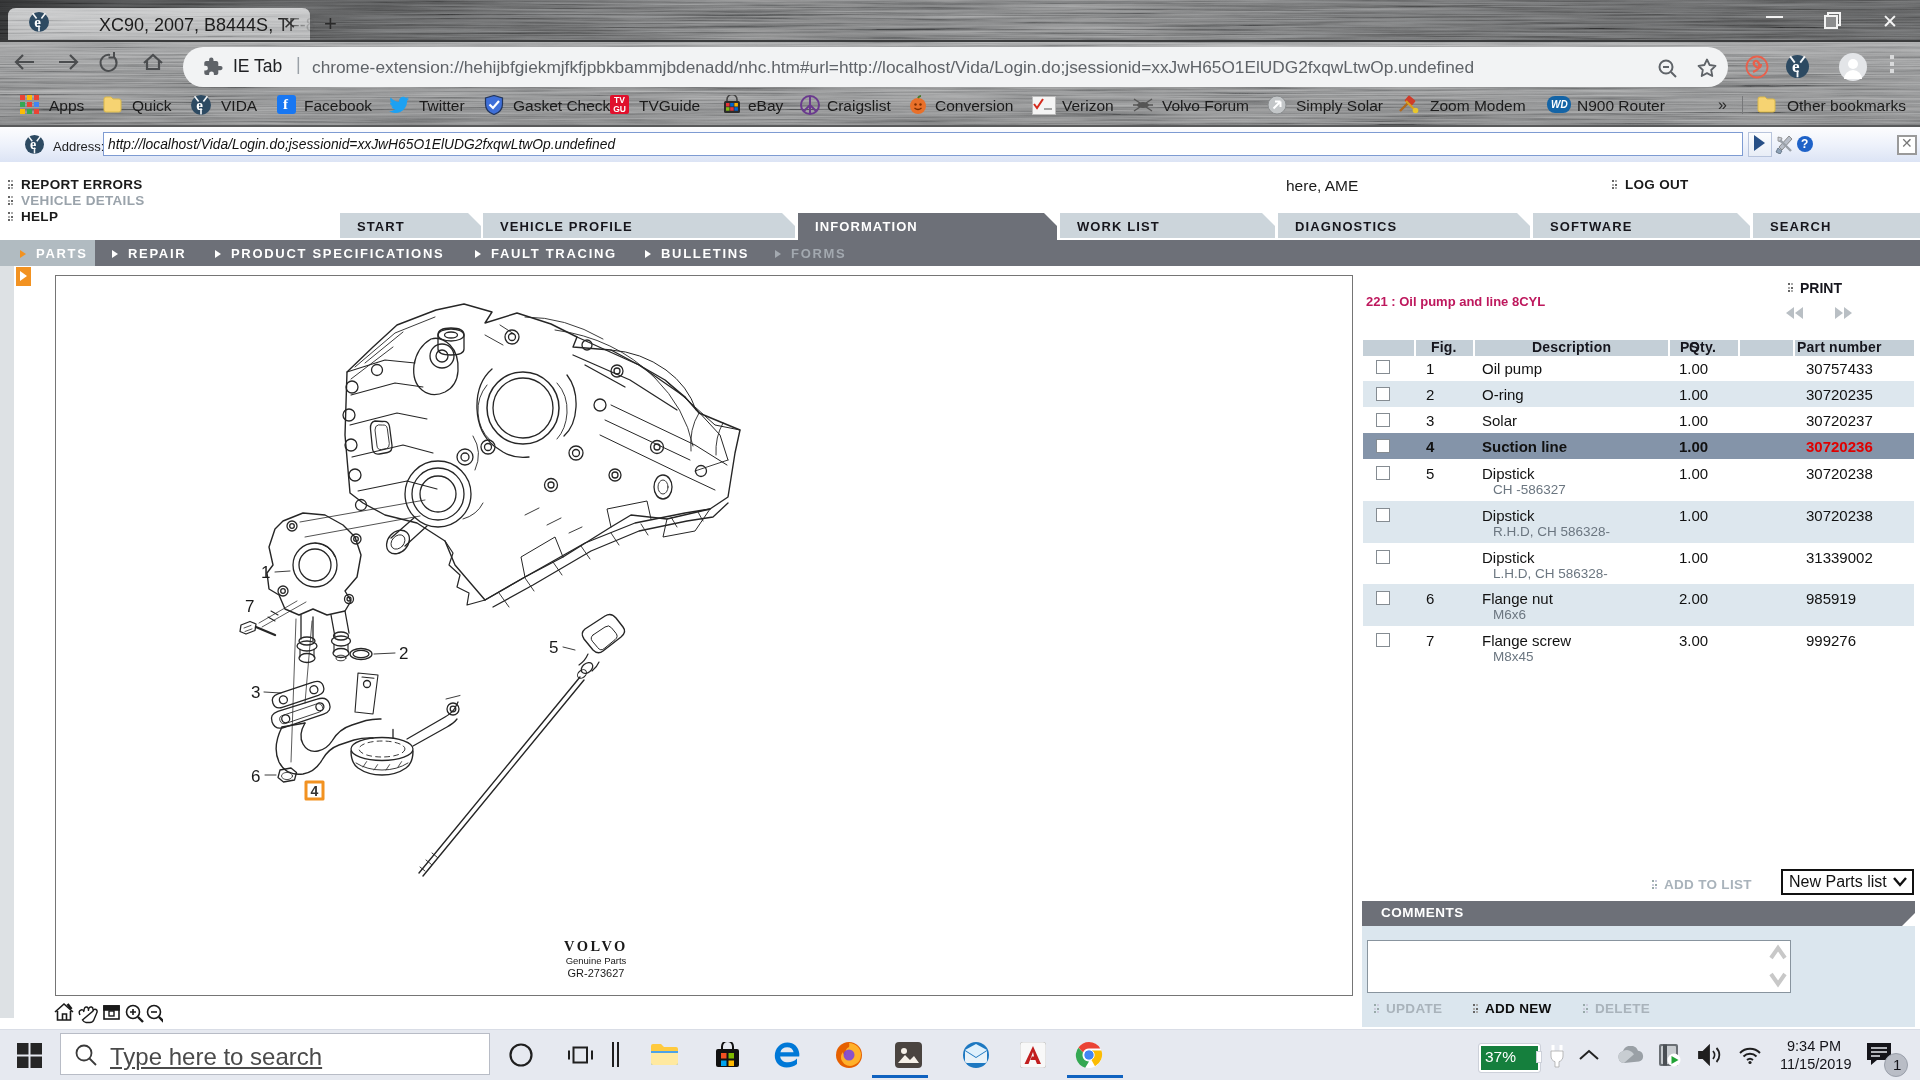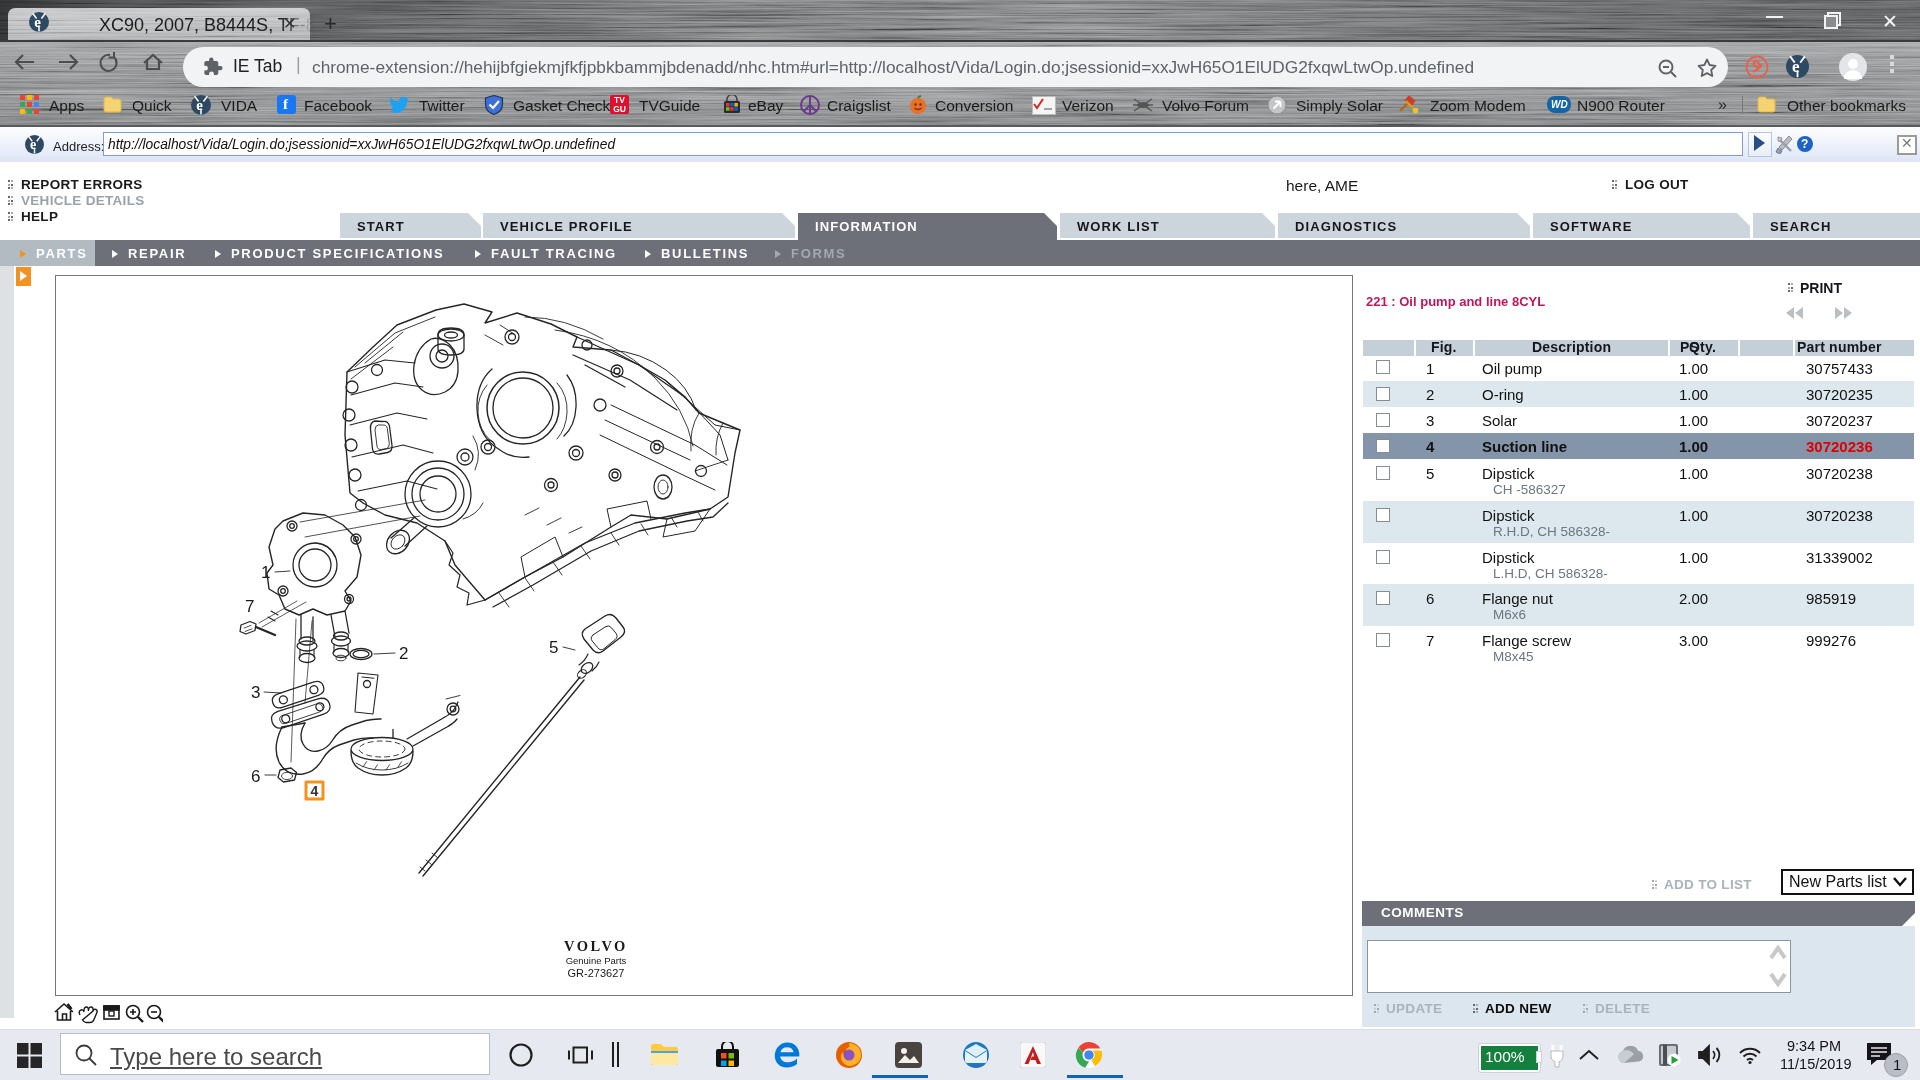--- a/index.html
+++ b/index.html
@@ -633,21 +633,21 @@
 <svg class="abs" style="left:1075px;top:1041px" width="28" height="28">
   <circle cx="14" cy="14" r="13" fill="#fff"></circle>
   <path d="M14,1 a13,13 0 0 1 11.3,6.5 h-11.3 a6.5,6.5 0 0 0-6,4 L3.4,6.6 A13,13 0 0 1 14,1" fill="#ea4335"></path>
   <path d="M26.4,9.5 a13,13 0 0 1-6.4,15.7 l-5.7-9.9 a6.5,6.5 0 0 0 .6-5.8 z" fill="#fbbc05"></path>
   <path d="M8,11.6 a6.5,6.5 0 0 0 6,9 l-3.8,6.2 A13,13 0 0 1 3.3,6.7 z" fill="#34a853"></path>
   <circle cx="14" cy="14" r="5.2" fill="#4285f4" stroke="#fff" stroke-width="1"></circle>
 </svg>
 <div class="abs" style="left:1067px;top:1075px;width:56px;height:3px;background:#0f62c0;"></div>
 <div class="abs" style="left:1479px;top:1044px;width:57px;height:24px;background:#157f3d;border:2px solid #fff;outline:1px solid #cdd1da;border-radius:2px;"></div>
 <div class="abs" style="left:1536px;top:1051px;width:4px;height:10px;background:#fff;border:1px solid #cdd1da;"></div>
-<div class="abs" style="left:1485px;top:1048px;font-size:15.5px;color:#fff;">100%</div>
+<div class="abs" style="left:1485px;top:1048px;font-size:15.5px;color:#fff;">37%</div>
 <svg class="abs" style="left:1548px;top:1044px" width="18" height="24" fill="#fff" stroke="#aaa" stroke-width=".8">
   <path d="M5,1 v6 M13,1 v6" stroke="#fff" stroke-width="3"></path>
   <path d="M3,7 h12 v5 a6,6 0 0 1-4,5.7 V23 h-4 v-5.3 A6,6 0 0 1 3,12 z"></path>
 </svg>
 <svg class="abs" style="left:1578px;top:1048px" width="22" height="14" fill="none" stroke="#222" stroke-width="2">
     <path d="M2,11 L11,3 L20,11"></path>
   </svg>
 <svg class="abs" style="left:1616px;top:1046px" width="30" height="20">
   <path d="M8,17 a6,6 0 0 1-1-11.8 a8,8 0 0 1 15-.5 a5.5,5.5 0 0 1 1,10.8 z" fill="#9aa0a6"></path>
   <path d="M8,17 a6,6 0 0 1-1-11.8 a8,8 0 0 1 11,3" fill="#c8cdd2"></path>

